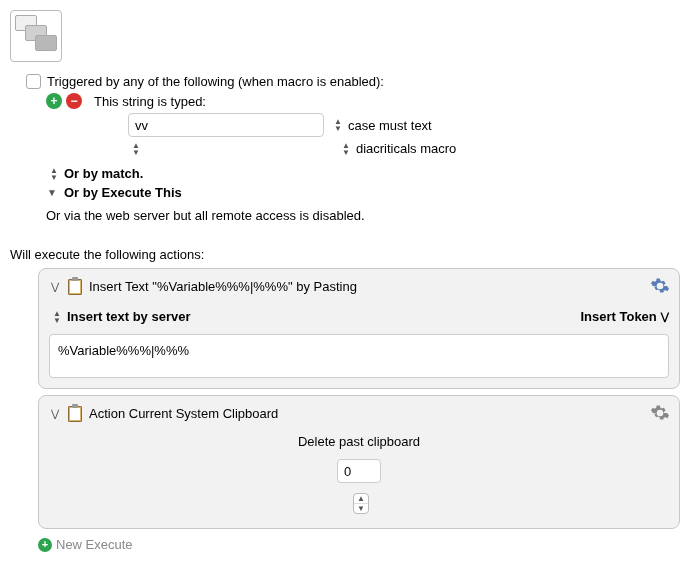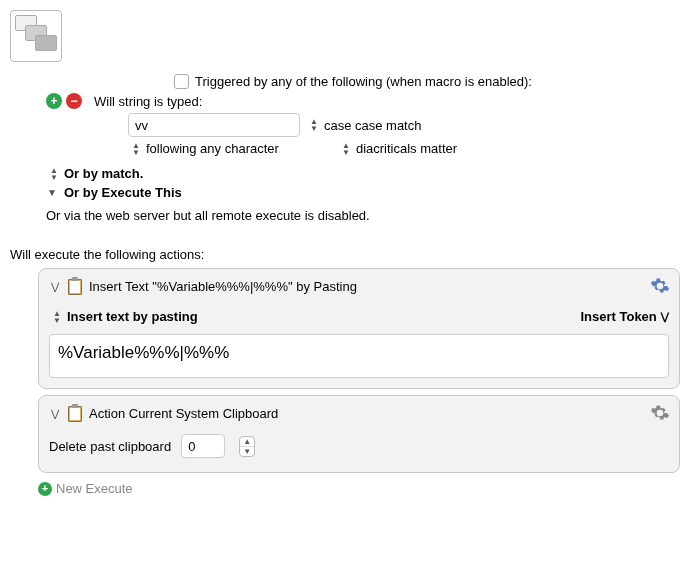--- a/index.html
+++ b/index.html
@@ -27,33 +27,33 @@
   }
   .row { display: flex; align-items: center; gap: 6px; margin: 4px 0; }
   .checkbox {
     width: 15px; height: 15px; border: 1px solid #aaa; border-radius: 3px;
     display: inline-flex; align-items: center; justify-content: center;
     background: #fff; flex-shrink: 0;
   }
   .checkbox.checked { background: #0a66ff; border-color: #0a66ff; }
   .checkbox.checked svg { display: block; }
   .checkbox svg { display: none; }
-  .indent-1 { margin-left: 16px; justify-content: center; }
+  .indent-1 { margin-left: 16px; }
   .indent-2 { margin-left: 36px; }
   .add-remove { display: inline-flex; gap: 4px; margin-right: 6px; }
   .circle-btn {
     width: 16px; height: 16px; border-radius: 50%; display: inline-flex;
     align-items: center; justify-content: center; font-size: 12px;
     color: #fff; font-weight: bold; line-height: 1;
   }
   .circle-add { background: #2da44e; }
   .circle-remove { background: #d9322e; }
   .text-input {
     border: 1px solid #ccc; border-radius: 4px; padding: 3px 6px;
-    font-size: 13px; width: 172px; height: 24px;
+    font-size: 13px; width: 196px; height: 24px;
   }
   .stepper-arrows {
     display: inline-flex; flex-direction: column; font-size: 8px;
     line-height: 7px; color: #555; margin: 0 4px;
   }
   .stepper-arrows span { cursor: default; }
   .popup-label { display: inline-flex; align-items: center; gap: 2px; }
   .bold { font-weight: 600; }
   .section-label { margin: 24px 0 4px 0; }
   .action-card {
@@ -90,21 +90,21 @@
   }
   .gear.highlight { color: #5a7db8; }
   .gear svg { width: 20px; height: 20px; }
   .action-body { padding: 0 10px 10px 10px; }
   .sub-row {
     display: flex; align-items: center; justify-content: space-between;
     padding: 6px 0;
   }
   .textarea-box {
     background: #fff; border: 1px solid #ccc; border-radius: 4px;
-    padding: 8px; min-height: 44px; font-size: 17px; margin-top: 4px;
+    padding: 8px; min-height: 44px; font-size: 13px; margin-top: 4px;
   }
   .num-input {
     width: 44px; border: 1px solid #ccc; border-radius: 4px;
     padding: 3px 6px; font-size: 13px; height: 24px; text-align: left;
   }
   .stepper-ctrl {
     display: inline-flex; flex-direction: column; border: 1px solid #bbb;
     border-radius: 4px; overflow: hidden; margin-left: 4px; background: #fff;
   }
   .stepper-ctrl span {
@@ -142,51 +142,50 @@
   </span>
   <span>Triggered by any of the following (when macro is enabled):</span>
 </div>
 
 <div class="trigger-block">
   <div class="row indent-2">
     <span class="add-remove">
       <span class="circle-btn circle-add">+</span>
       <span class="circle-btn circle-remove">−</span>
     </span>
-    <span>Will string is typed:</span>
+    <span>This string is typed:</span>
   </div>
 
   <div class="trigger-input-row">
     <input class="text-input" type="text" value="vv" style="">
     <span class="popup-label">
       <span class="stepper-arrows">
           <span>▲</span>
           <span>▼</span>
         </span>
-      <span>case case match</span>
+      <span>case must text</span>
     </span>
   </div>
 
   <div class="trigger-options">
     <div class="cell">
       <span class="popup-label">
         <span class="stepper-arrows">
             <span>▲</span>
             <span>▼</span>
           </span>
-        <span>following any character</span>
       </span>
     </div>
     <div class="cell">
       <span class="popup-label">
         <span class="stepper-arrows">
             <span>▲</span>
             <span>▼</span>
           </span>
-        <span>diacriticals matter</span>
+        <span>diacriticals macro</span>
       </span>
     </div>
   </div>
 
 </div>
 
 <div class="row indent-2" style="margin-top:10px;">
   <span class="popup-label bold">
     <span class="stepper-arrows">
         <span>▲</span>
@@ -194,21 +193,21 @@
       </span>
     <span>Or by match.</span>
   </span>
 </div>
 
 <div class="row indent-2">
   <span class="disclosure">▼</span>
   <span class="bold">Or by Execute This</span>
 </div>
 
-<div class="web-note">Or via the web server but all remote execute is disabled.</div>
+<div class="web-note">Or via the web server but all remote access is disabled.</div>
 
 <div class="section-label">Will execute the following actions:</div>
 
 <div class="action-card" style="margin-left:28px;">
   <div class="action-header">
     <span class="disclosure">⋁</span>
     <span class="clipboard-icon">
       <span class="board"></span>
         <span class="paper"></span>
         <span class="clip"></span>
@@ -220,21 +219,21 @@
         </svg>
     </span>
   </div>
   <div class="action-body">
     <div class="sub-row">
       <span class="popup-label bold">
         <span class="stepper-arrows">
             <span>▲</span>
             <span>▼</span>
           </span>
-        <span>Insert text by pasting</span>
+        <span>Insert text by server</span>
       </span>
       <span class="token-menu">
         <span>Insert Token</span>
         <span style="font-size:10px;">⋁</span>
       </span>
     </div>
     <div class="textarea-box">%Variable%%%|%%%</div>
   </div>
 </div>
 
@@ -247,21 +246,21 @@
         <span class="clip"></span>
     </span>
     <span class="header-title">Action Current System Clipboard</span>
     <span class="gear">
       <svg viewBox="0 0 24 24">
           <path fill="currentColor" d="M12 8a4 4 0 100 8 4 4 0 000-8zm9 4a7 7 0 01-.1 1.2l2 1.6-2 3.4-2.4-1a7 7 0 01-2 .1l-.4 2.5h-4l-.4-2.5a7 7 0 01-2-1.2l-2.4 1-2-3.4 2-1.6A7 7 0 013 12a7 7 0 01.1-1.2l-2-1.6 2-3.4 2.4 1a7 7 0 012-1.2L7.9 3h4l.4 2.5a7 7 0 012 1.2l2.4-1 2 3.4-2 1.6c.1.4.1.8.1 1.3z"></path>
         </svg>
     </span>
   </div>
   <div class="action-body">
-    <div class="row" style="gap:10px;">
+    <div class="row" style="gap:10px;flex-direction:column;">
       <span>Delete past clipboard</span>
       <input class="num-input" type="text" value="0" style="">
       <span class="stepper-ctrl">
         <span>▲</span>
         <span>▼</span>
       </span>
     </div>
   </div>
 </div>
 

